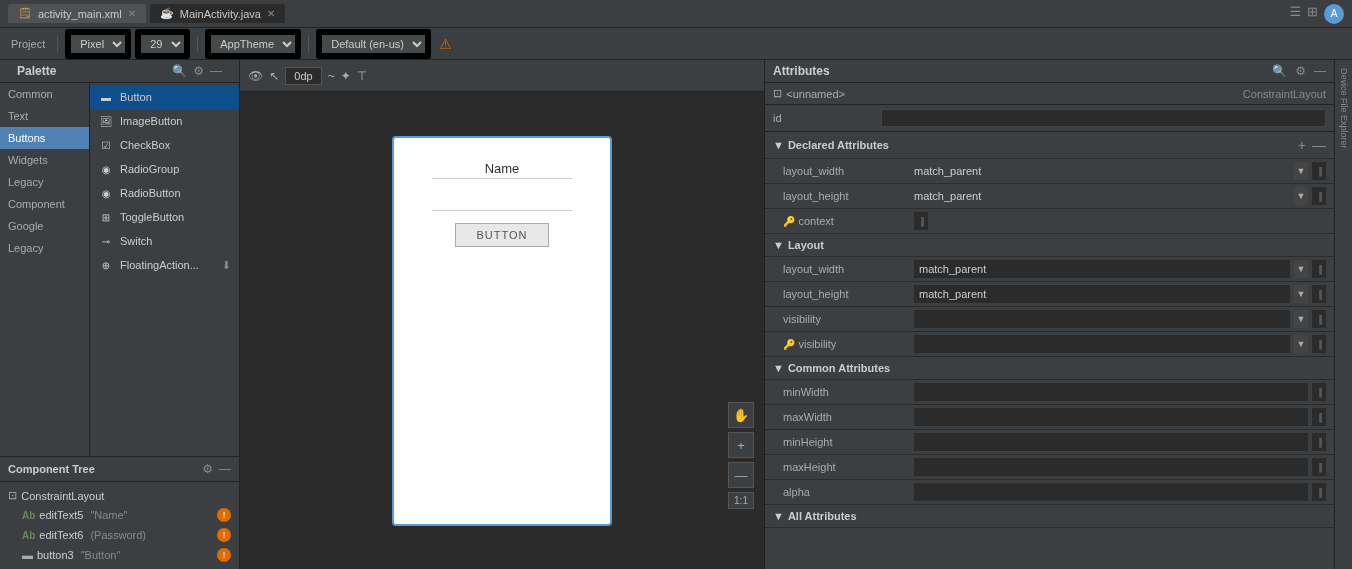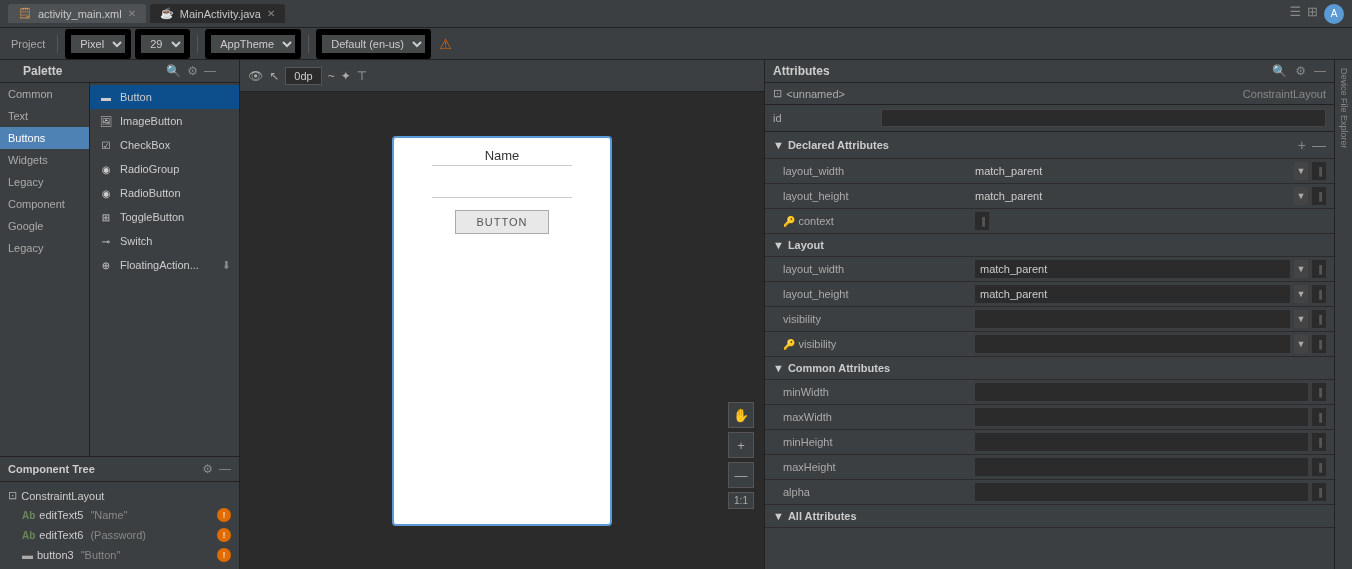--- a/index.html
+++ b/index.html
@@ -94,21 +94,21 @@
     .palette-panel {
       flex: 1;
       background: #3c3f41;
       display: flex;
       flex-direction: column;
     }
     .palette-header {
       display: flex;
       align-items: flex-start;
       justify-content: space-between;
-      padding: 4px 23px;
+      padding: 4px 17px;
       border-bottom: 1px solid #222;
     }
     .palette-title {
       font-size: 12px;
       color: #ccc;
       font-weight: bold;
     }
     .palette-header-icons {
       display: flex;
       gap: 6px;
@@ -237,21 +237,21 @@
     .device-frame {
       background: #fff;
       width: 220px;
       height: 390px;
       border: 2px solid #5b9bd5;
       border-radius: 4px;
       position: relative;
       display: flex;
       flex-direction: column;
       align-items: center;
-      padding: 8px 16px;
+      padding: 21px 16px;
       gap: 12px;
     }
     .device-widget-name {
       width: 140px;
       border: none;
       border-bottom: 1px solid #ccc;
       outline: none;
       font-size: 13px;
       color: #333;
       background: transparent;
@@ -400,21 +400,21 @@
       font-size: 14px;
     }
     .attr-row {
       display: flex;
       align-items: center;
       padding: 3px 8px 3px 18px;
       border-bottom: 1px solid #2b2b2b;
       min-height: 24px;
     }
     .attr-name {
-      width: 192px;
+      width: 131px;
       font-size: 11px;
       color: #aaa;
       flex-shrink: 0;
       display: flex;
       align-items: center;
       gap: 3px;
     }
     .attr-value-container {
       flex: 1;
       display: flex;

